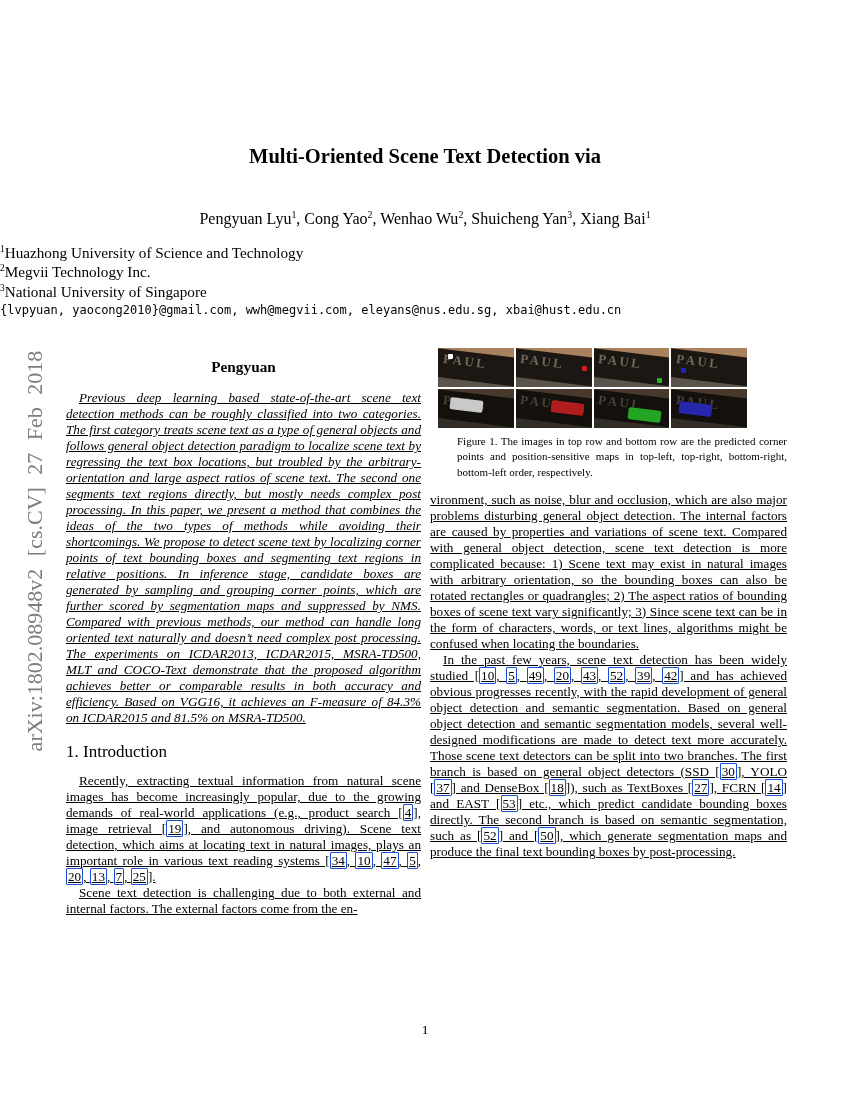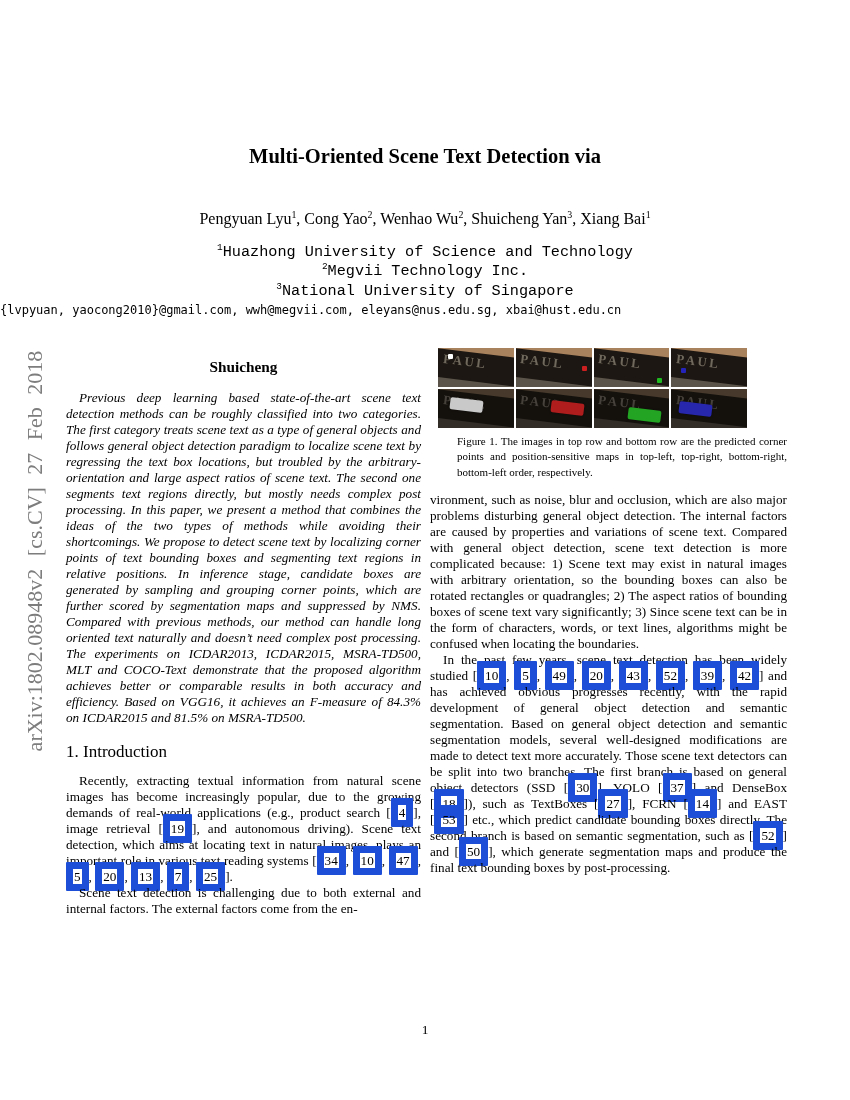--- a/index.html
+++ b/index.html
@@ -8,38 +8,38 @@
 
   
   .banner{position:absolute;left:-245px;top:538px;width:560px;height:26px;
           transform:rotate(-90deg);text-align:center;
           font-size:22px;color:#7d7d7d;word-spacing:7px;white-space:nowrap;}
 
   
   .title{position:absolute;top:143px;left:0;width:100%;text-align:center;
          font-size:20.5px;line-height:27px;font-weight:bold;}
   .authors{position:absolute;top:210px;left:0;width:100%;text-align:center;font-size:16px;}
-  .affils{position:absolute;top:243px;left:0;width:100%;text-align:center;
-          font-size:15.2px;line-height:19.3px;font-family:Liberation Mono, monospace;}
+  .affils{position:absolute;top:243px;left:0;width:100%;text-align:left;
+          font-size:15.2px;line-height:19.3px;}
   .emails{position:absolute;top:303px;left:0;width:100%;text-align:left;
           font-family:"DejaVu Sans Mono",monospace;font-size:12px;letter-spacing:0;}
   sup{font-size:62%;line-height:0;}
 
   
   .col-left{position:absolute;left:66px;top:352px;width:355px;}
   .col-right{position:absolute;left:430px;top:348px;width:357px;}
 
   .abs-heading{font-size:15.3px;font-weight:bold;text-align:center;margin:6px 0 14px 0;}
   .abs-text{font-style:italic;}
-  .body{font-size:13.2px;line-height:16px;text-align:justify;margin:0;hyphens:none;}
+  .body{font-size:13.2px;line-height:16px;text-align:justify;margin:0;hyphens:none;text-decoration:underline;}
   .indent{text-indent:13px;}
   .noindent{text-indent:0;}
   .sec-heading{font-size:17px;font-weight:normal;margin:16px 0 11px 0;}
 
-  .cite{border:7px solid #1d4ed8;padding:0 1px;border-radius:1px;}
+  .cite{border:1px solid #1d4ed8;padding:0 1px;border-radius:1px;}
 
   
   .figure{margin-left:8px;width:309px;display:grid;grid-template-columns:repeat(4,1fr);
           grid-auto-rows:39px;gap:2px;background:#fff;}
   .fcell{position:relative;overflow:hidden;background:#1c1712;}
   .fcell .awning{position:absolute;left:-10%;top:-50%;width:125%;height:62%;
                  background:#a8815d;transform:rotate(7deg);}
   .fcell .paul{position:absolute;left:6%;top:20%;width:110%;transform:rotate(7deg);
                font-weight:bold;font-size:13px;color:#6f685c;letter-spacing:2.5px;}
   .fcell .shelf{position:absolute;left:-10%;bottom:-26%;width:125%;height:38%;
@@ -71,21 +71,21 @@
 
   <div class="affils" id="affil-block">
       <div><sup>1</sup>Huazhong University of Science and Technology</div>
       <div><sup>2</sup>Megvii Technology Inc.</div>
       <div><sup>3</sup>National University of Singapore</div>
     </div>
 
   <div class="emails">{lvpyuan, yaocong2010}@gmail.com, wwh@megvii.com, eleyans@nus.edu.sg, xbai@hust.edu.cn</div>
 
   <div class="col-left">
-    <div class="abs-heading">Shuicheng</div>
+    <div class="abs-heading">Pengyuan</div>
     <p class="body abs-text indent">Previous deep learning based state-of-the-art scene text detection methods can be roughly classified into two categories. The first category treats scene text as a type of general objects and follows general object detection paradigm to localize scene text by regressing the text box locations, but troubled by the arbitrary-orientation and large aspect ratios of scene text. The second one segments text regions directly, but mostly needs complex post processing. In this paper, we present a method that combines the ideas of the two types of methods while avoiding their shortcomings. We propose to detect scene text by localizing corner points of text bounding boxes and segmenting text regions in relative positions. In inference stage, candidate boxes are generated by sampling and grouping corner points, which are further scored by segmentation maps and suppressed by NMS. Compared with previous methods, our method can handle long oriented text naturally and doesn’t need complex post processing. The experiments on ICDAR2013, ICDAR2015, MSRA-TD500, MLT and COCO-Text demonstrate that the proposed algorithm achieves better or comparable results in both accuracy and efficiency. Based on VGG16, it achieves an F-measure of 84.3% on ICDAR2015 and 81.5% on MSRA-TD500.</p>
     <div class="sec-heading">1. Introduction</div>
     <p class="body indent">Recently, extracting textual information from natural scene images has become increasingly popular, due to the growing demands of real-world applications (e.g., product search [<span class="cite">4</span>], image retrieval [<span class="cite">19</span>], and autonomous driving). Scene text detection, which aims at locating text in natural images, plays an important role in various text reading systems [<span class="cite">34</span>, <span class="cite">10</span>, <span class="cite">47</span>, <span class="cite">5</span>, <span class="cite">20</span>, <span class="cite">13</span>, <span class="cite">7</span>, <span class="cite">25</span>].</p>
     <p class="body indent">Scene text detection is challenging due to both external and internal factors. The external factors come from the en-</p>
   </div>
 
   <div class="col-right">
     <div class="figure" id="fig-grid">
         <div class="fcell">
           <div class="awning"></div>

